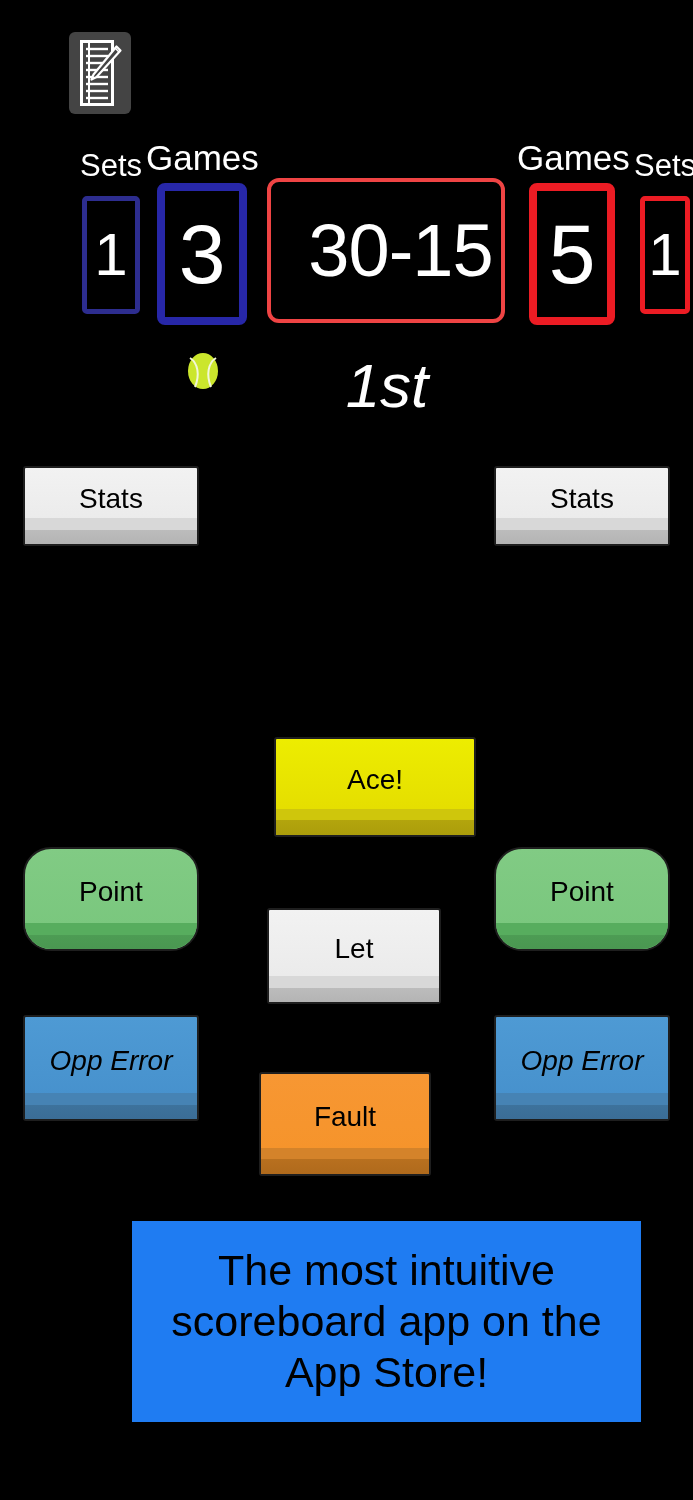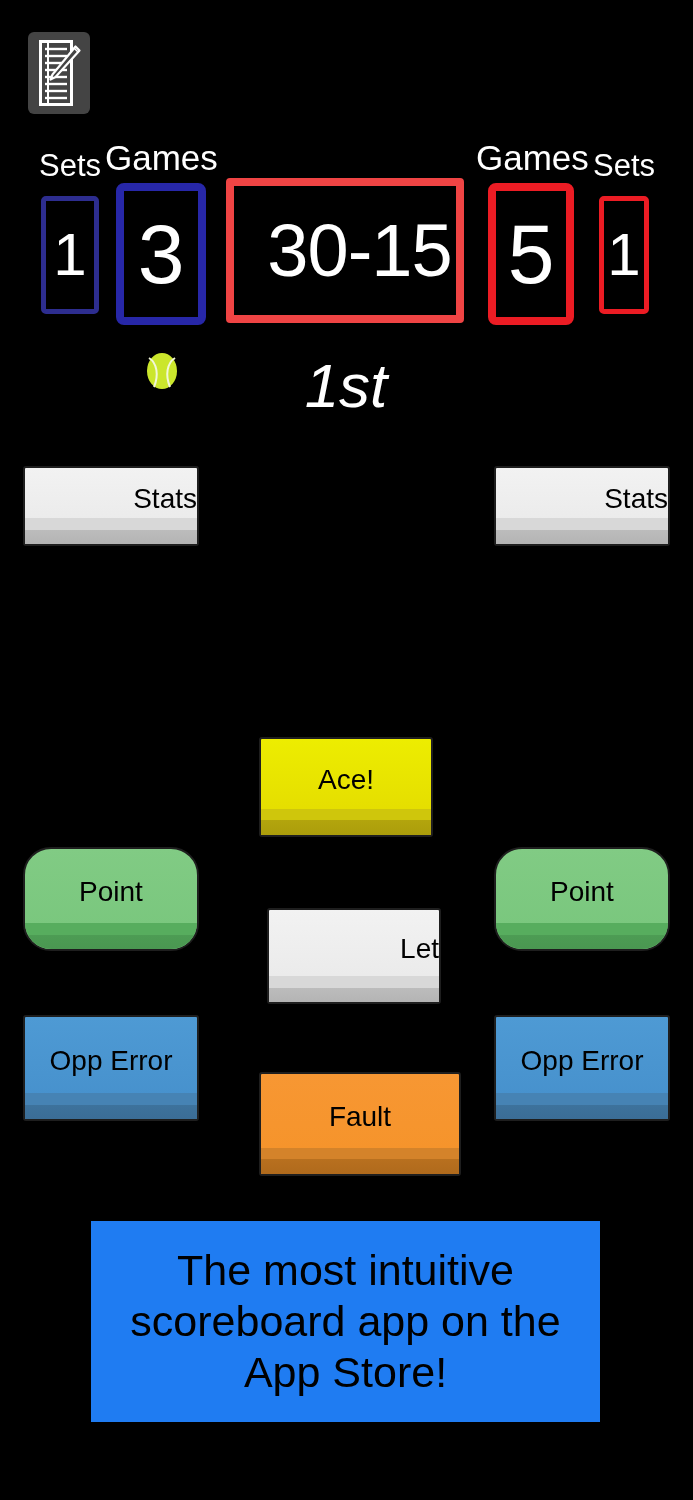--- a/index.html
+++ b/index.html
@@ -9,21 +9,21 @@
   }
   body {
     width: 693px;
     height: 1500px;
     position: relative;
     overflow: hidden;
     font-family: "Liberation Sans", sans-serif;
     -webkit-font-smoothing: antialiased;
   }
 
-  .abs { position: absolute; }
+  .abs { position: absolute; margin-left: 41px; }
 
   
   #notes-icon {
     left: 28px; top: 32px;
     width: 62px; height: 82px;
     background: #444444;
     border-radius: 6px;
   }
   #notes-icon svg { display: block; }
 
@@ -54,22 +54,22 @@
   #games-left-box {
     left: 116px; top: 183px;
     width: 90px; height: 142px;
     border: 8px solid #2727a8;
     border-radius: 8px;
     font-size: 84px;
   }
   #point-score-box {
     left: 226px; top: 178px;
     width: 238px; height: 145px;
-    border: 8px solid #ef4444;
-    border-radius: 4px;
+    border: 4px solid #ef4444;
+    border-radius: 12px;
     font-size: 74px;
     letter-spacing: -1px;
     padding-left: 29px;
   }
   #games-right-box {
     left: 488px; top: 183px;
     width: 86px; height: 142px;
     border: 8px solid #ec1c24;
     border-radius: 8px;
     font-size: 84px;
@@ -125,48 +125,48 @@
   }
   .btn::after {
     content: "";
     position: absolute;
     left: 0; right: 0; bottom: 0;
     height: 26px;
     z-index: 1;
   }
 
   
-  .btn-grey { background: linear-gradient(#f2f2f2, #e8e8e8); justify-content: flex-end; }
+  .btn-grey { background: linear-gradient(#f2f2f2, #e8e8e8); }
   .btn-grey::after { background: linear-gradient(#d8d8d8 0%, #d8d8d8 45%, #bcbcbc 45%, #b4b4b4 100%); }
 
   
   .btn-yellow { background: linear-gradient(#eded00, #e2d900); }
   .btn-yellow::after { background: linear-gradient(#cfc60c 0%, #cfc60c 42%, #b3a50d 42%, #ab9d0b 100%); }
 
   
   .btn-green { background: linear-gradient(#81cb84, #78c67c); border-radius: 28px; }
   .btn-green::after { background: linear-gradient(#57ad5e 0%, #57ad5e 45%, #4d9c54 45%, #4a9751 100%); }
 
   
-  .btn-blue { background: linear-gradient(#4e9ad4, #458fcb); }
+  .btn-blue { background: linear-gradient(#4e9ad4, #458fcb); font-style: italic; }
   .btn-blue::after { background: linear-gradient(#4683b4 0%, #4683b4 45%, #3d729c 45%, #3b6d96 100%); }
 
   
   .btn-orange { background: linear-gradient(#f79733, #f59329); }
   .btn-orange::after { background: linear-gradient(#d4832a 0%, #d4832a 42%, #b8701f 42%, #b06a1c 100%); }
 
   #stats-left      { left: 23px;  top: 466px;  width: 176px; height: 80px; }
   #stats-right     { left: 494px; top: 466px;  width: 176px; height: 80px; }
-  #ace-button      { left: 259px; top: 737px;  width: 174px; height: 100px; }
+  #ace-button      { left: 274px; top: 737px;  width: 202px; height: 100px; }
   #point-left      { left: 23px;  top: 847px;  width: 176px; height: 104px; }
   #point-right     { left: 494px; top: 847px;  width: 176px; height: 104px; }
   #let-button      { left: 267px; top: 908px;  width: 174px; height: 96px; }
   #opp-error-left  { left: 23px;  top: 1015px; width: 176px; height: 106px; }
   #opp-error-right { left: 494px; top: 1015px; width: 176px; height: 106px; }
-  #fault-button    { left: 259px; top: 1072px; width: 202px; height: 104px; }
+  #fault-button    { left: 259px; top: 1072px; width: 172px; height: 104px; }
 
   
   #promo-banner {
     left: 91px; top: 1221px;
     width: 509px; height: 201px;
     background: #1f7cf2;
     box-sizing: border-box;
     display: flex;
     align-items: center;
     justify-content: center;

